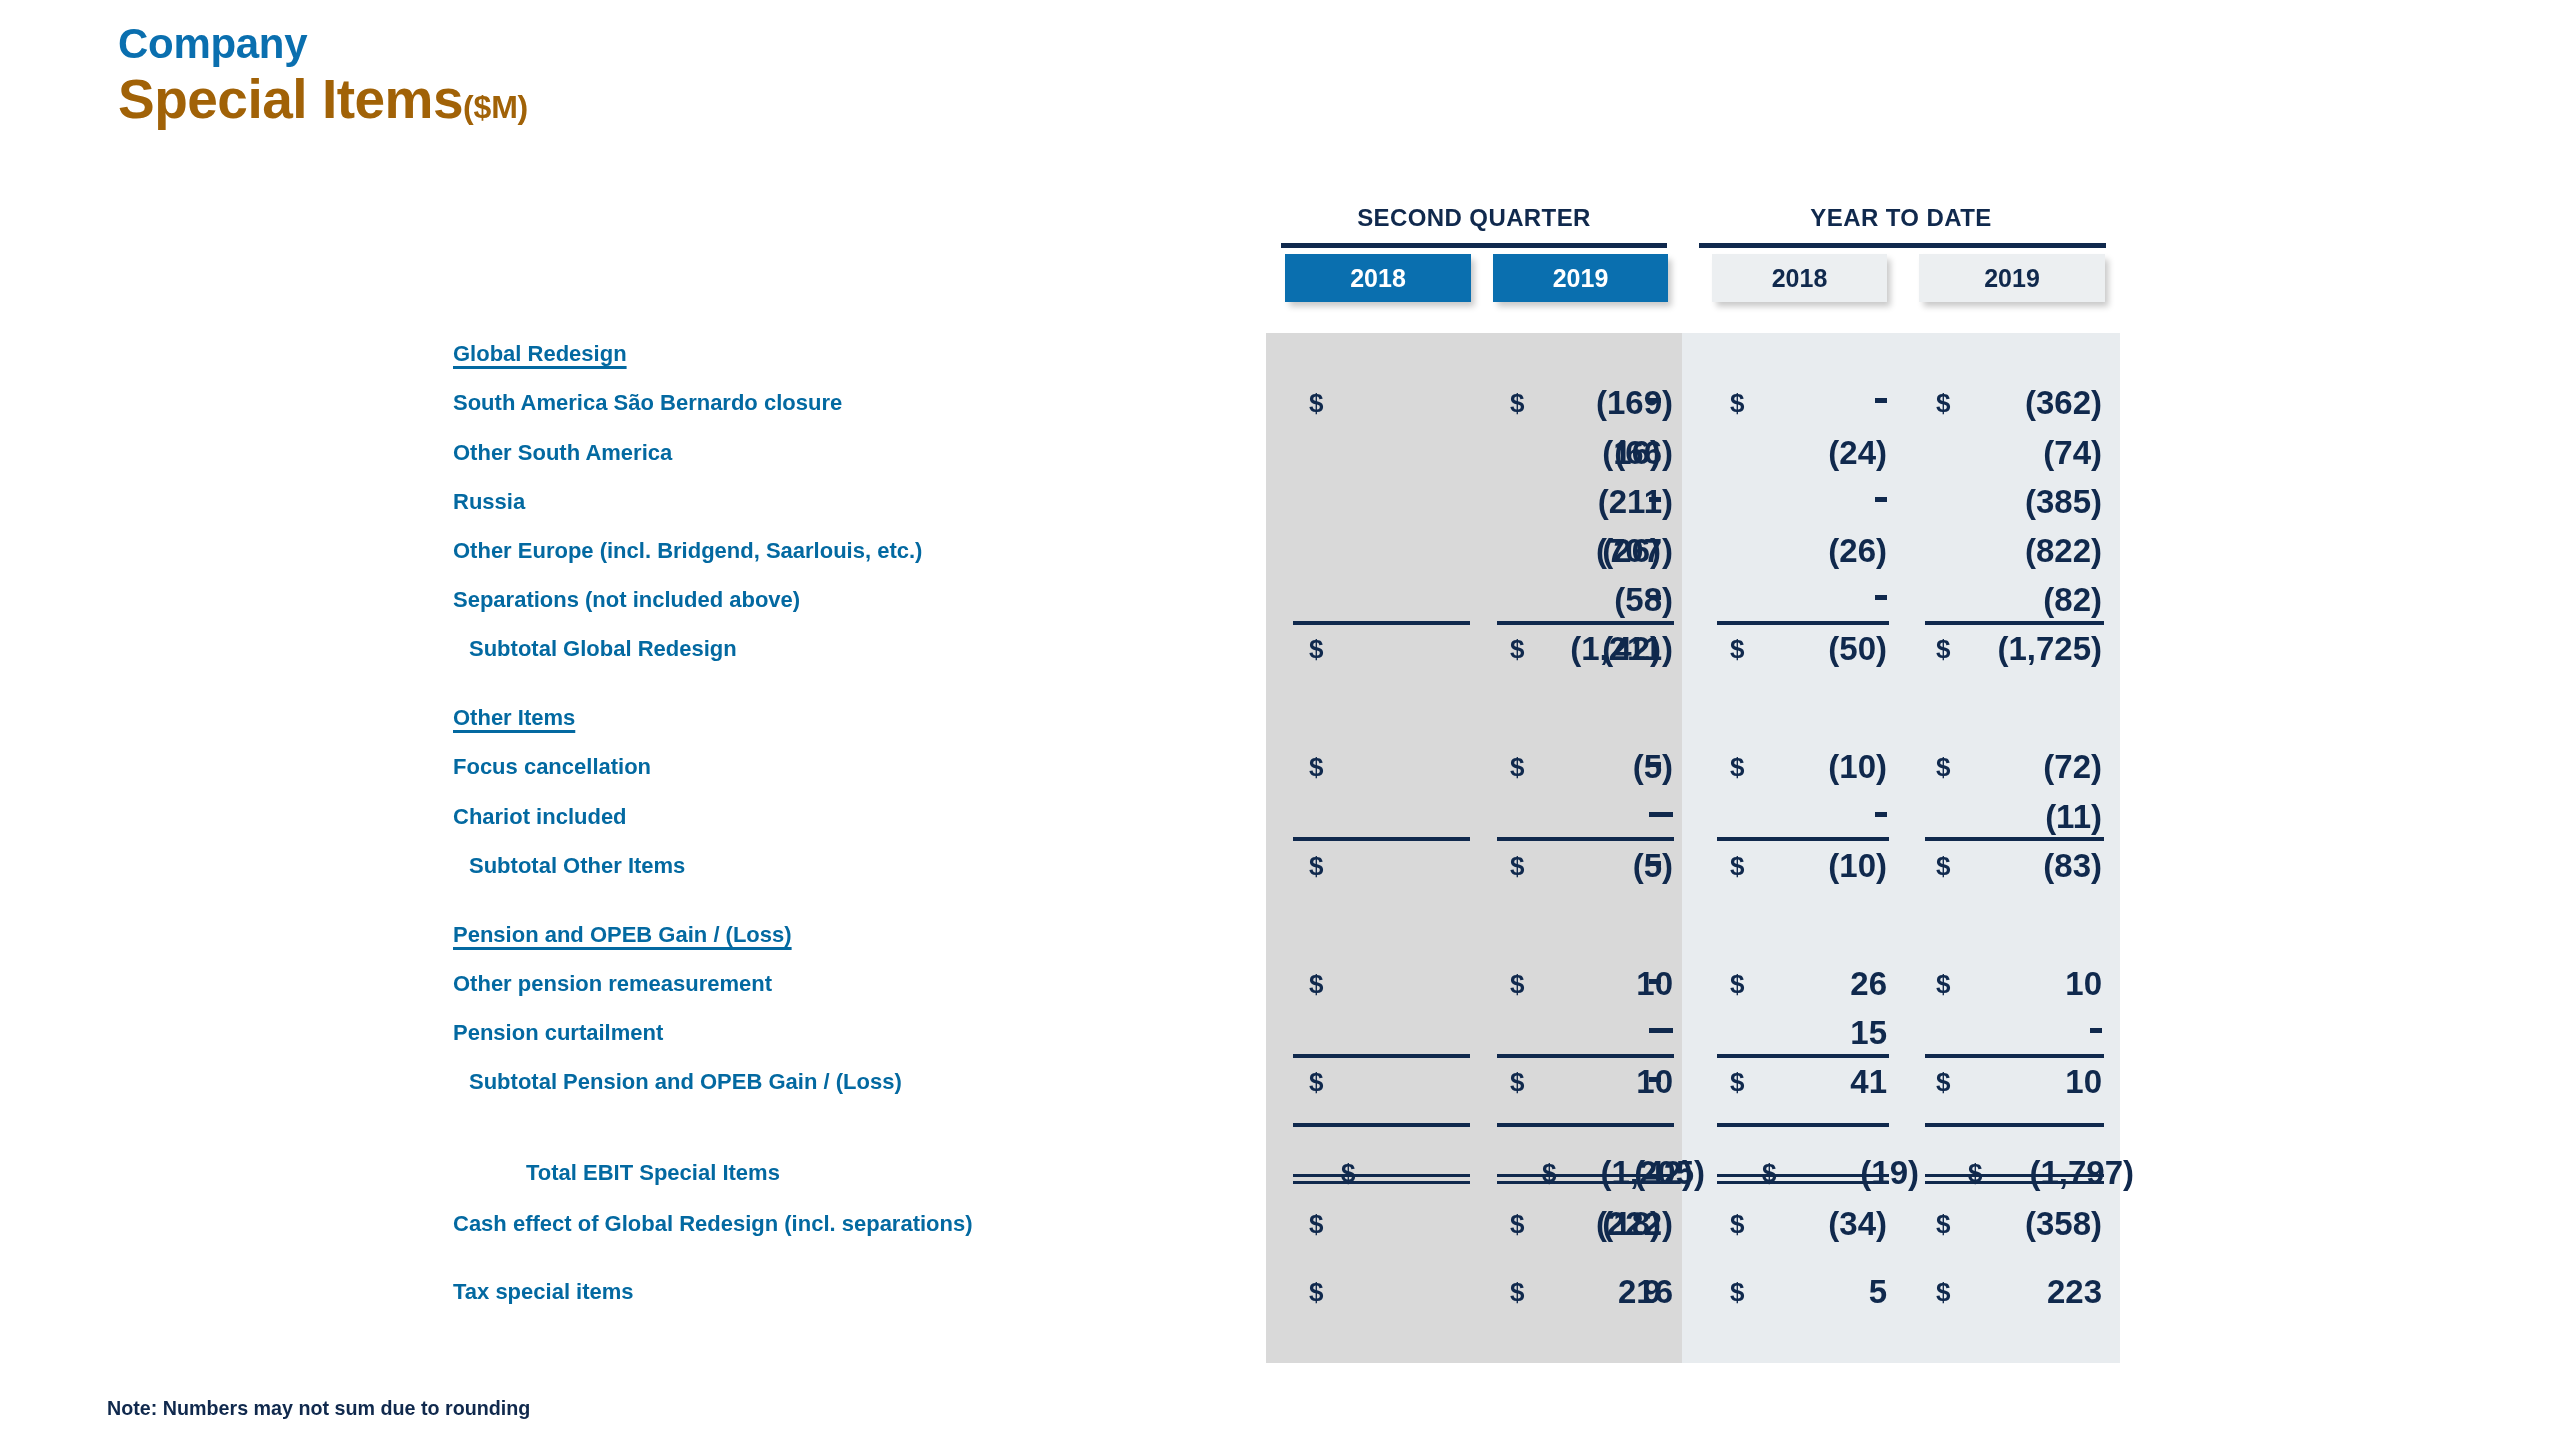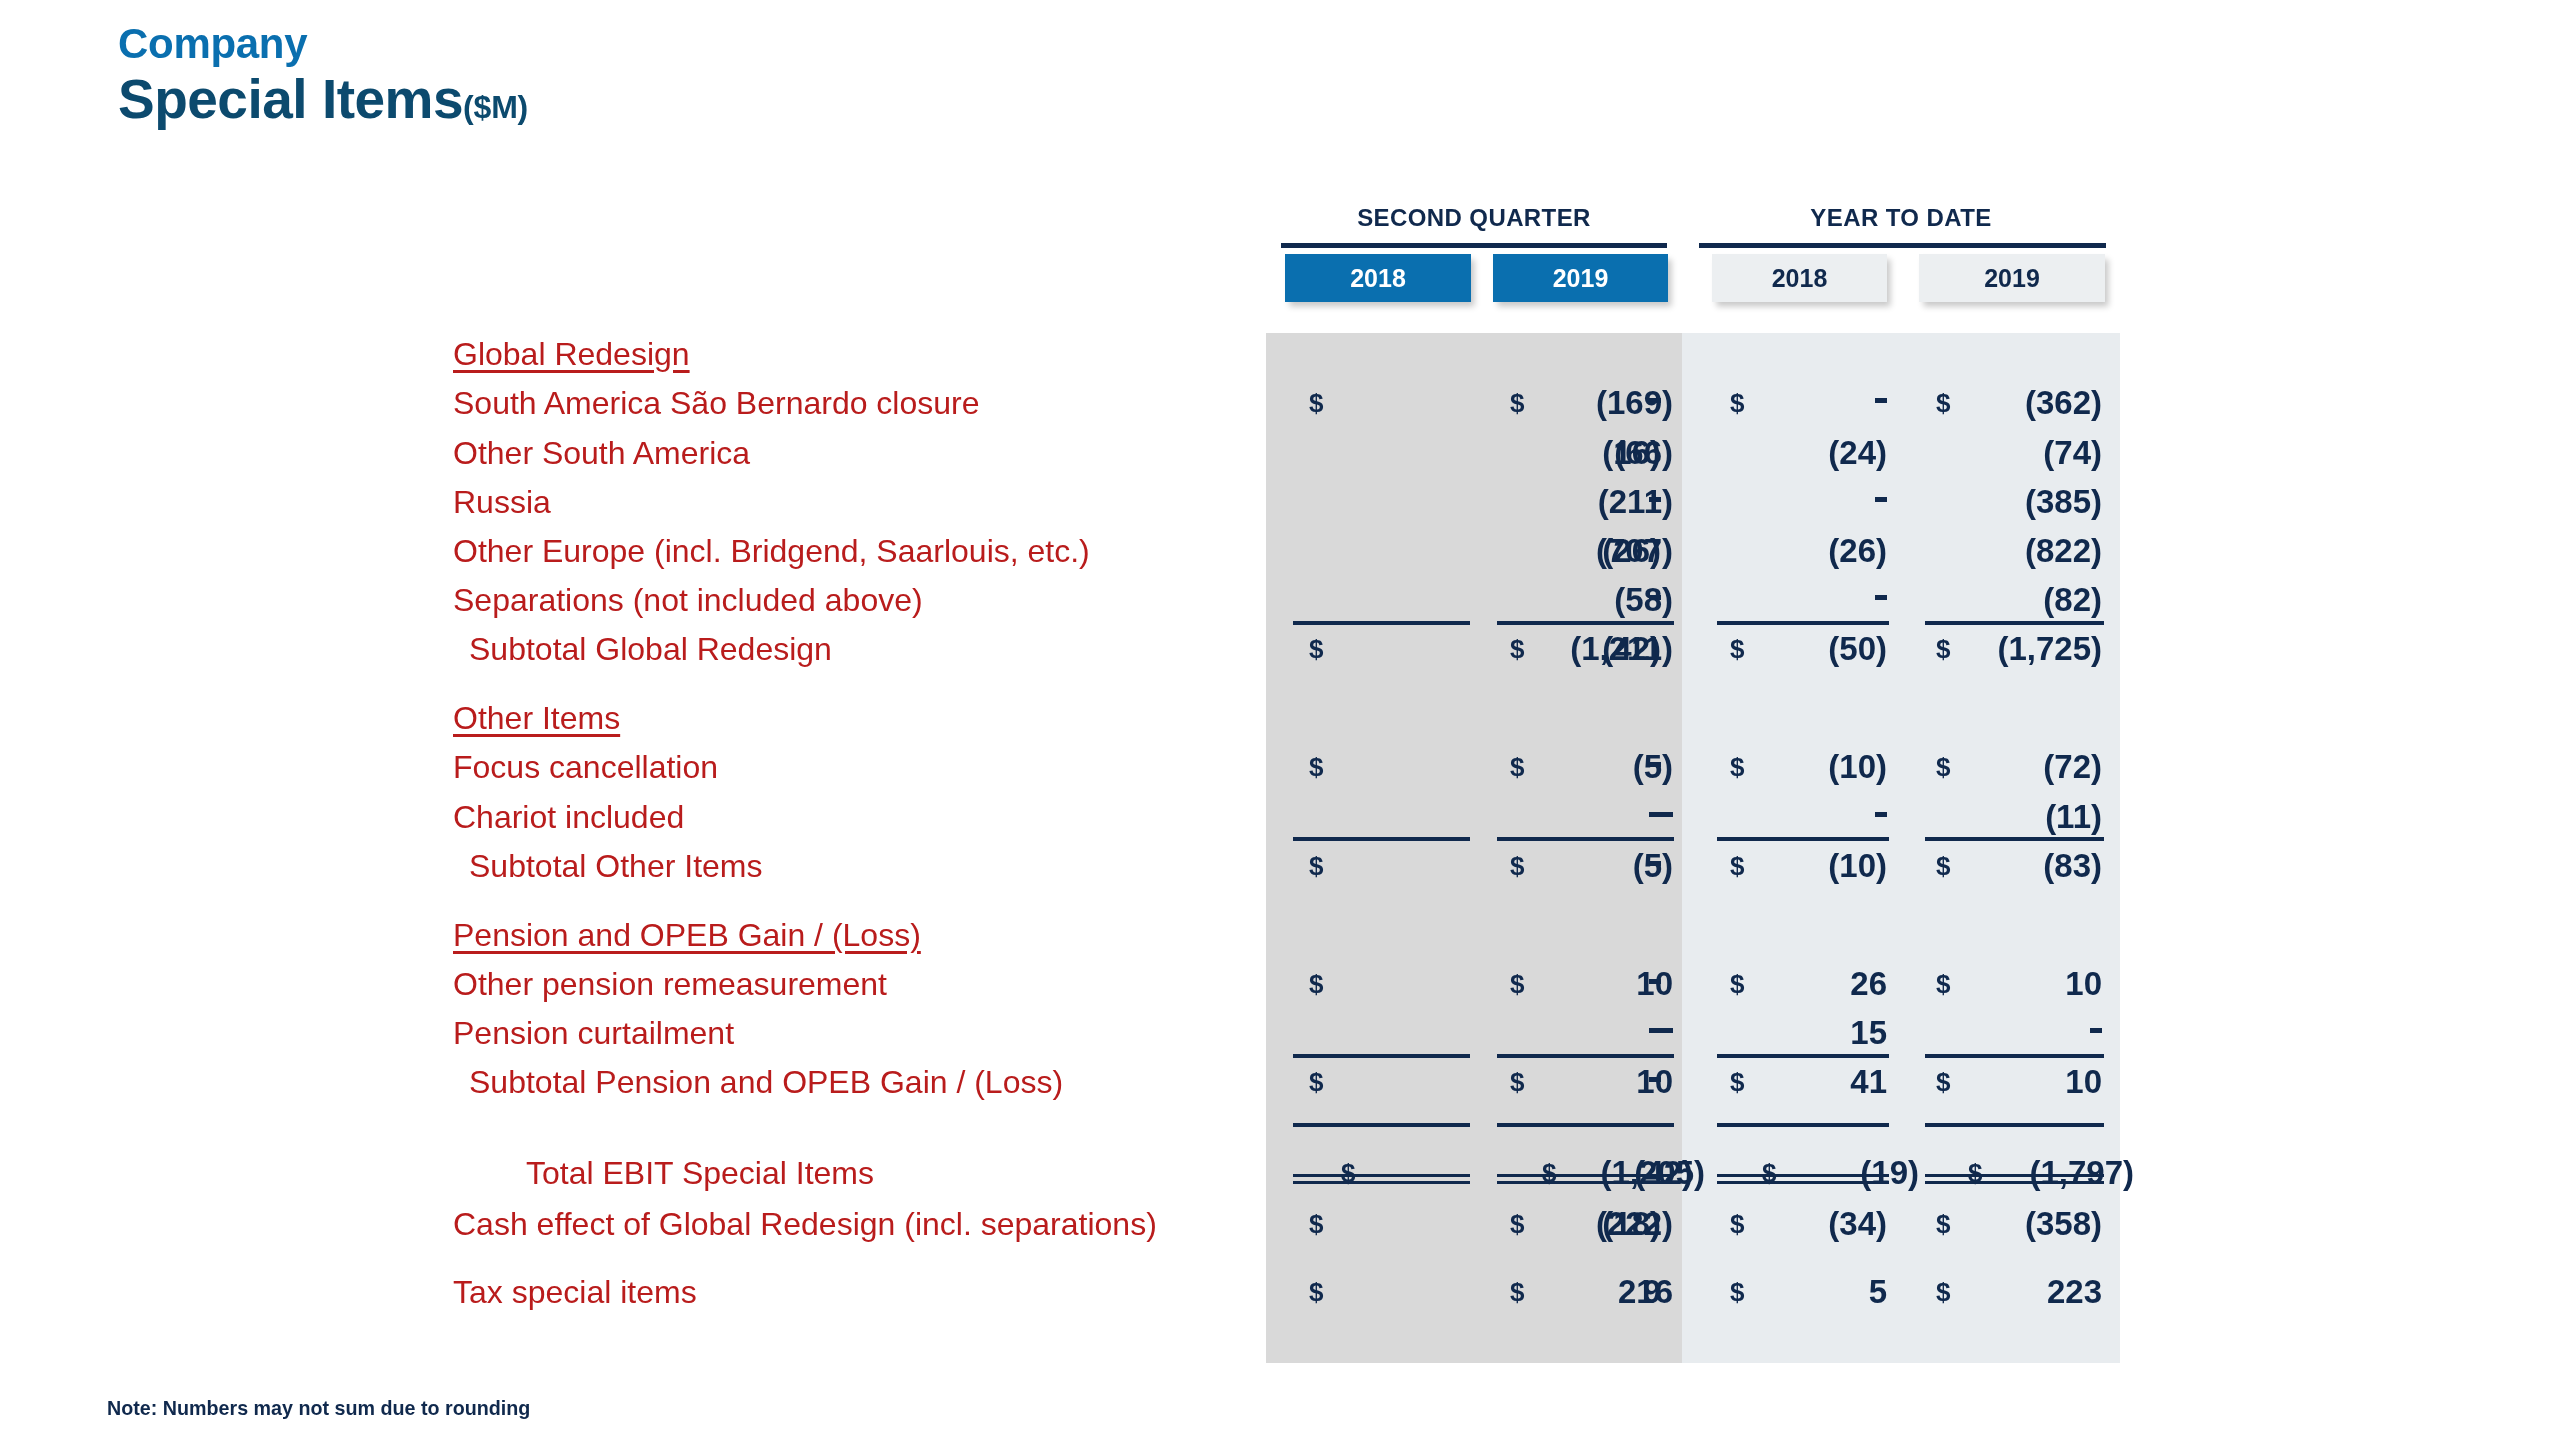--- a/index.html
+++ b/index.html
@@ -15,21 +15,21 @@
   .slide { position:absolute; inset:0; }
 
   
   .title-block { position:absolute; left:118px; top:23px; }
   .title-company {
     font-size:42px; font-weight:bold; color:#0a6faf;
     line-height:1.0; letter-spacing:-0.3px;
   }
   .title-main {
     margin-top:7.2px; line-height:1.0;
-    color:#0c4a6e; font-weight:bold;
+    color:#a16207; font-weight:bold;
     white-space:nowrap;
   }
   .title-main .big { font-size:55px; letter-spacing:-0.5px; }
   .title-main .small { font-size:32px; letter-spacing:-0.2px; }
 
   
   .table-area { position:absolute; left:0; top:0; width:2576px; height:1449px; }
 
   
   .band { position:absolute; top:333px; height:1030px; }
@@ -57,21 +57,21 @@
   .chip-c0 { left:1285px; width:186px; }
   .chip-c1 { left:1493px; width:175px; }
   .chip-c2 { left:1712px; width:175px; }
   .chip-c3 { left:1919px; width:186px; }
 
   
   .row { position:absolute; left:0; width:2576px; height:50px; }
   .label {
     position:absolute; left:453px; top:0; height:50px;
     display:flex; align-items:center;
-    font-size:32px; font-weight:normal; color:#b91c1c;
+    font-size:22px; font-weight:bold; color:#0369a1;
     white-space:nowrap;
   }
   .label.sec { text-decoration:underline; text-underline-offset:4.5px; text-decoration-thickness:2.7px; }
   .label.sub  { left:469px; }
   .label.tot  { left:526px; }
 
   
   .cell {
     position:absolute; top:0; height:50px;
     display:flex; align-items:center;

